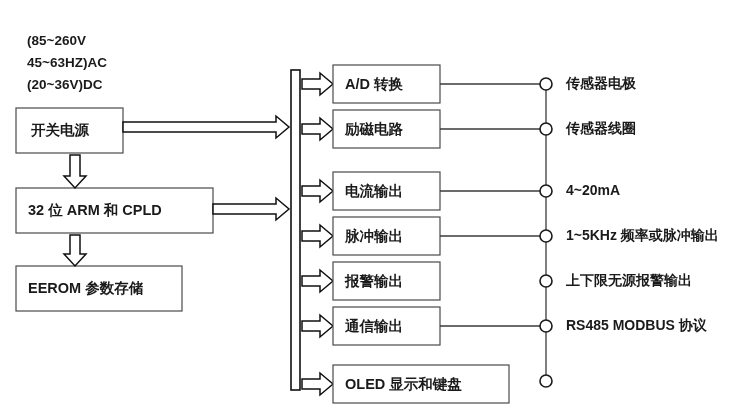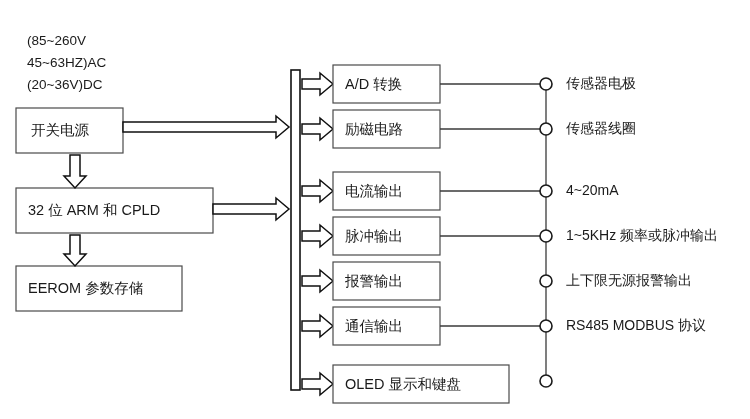--- a/index.html
+++ b/index.html
@@ -11,20 +11,21 @@
     width: 750px;
     height: 419px;
     font-family: "Liberation Sans", sans-serif;
     color: #1a1a1a;
     overflow: hidden;
   }
   #diagram-root {
     position: relative;
     width: 643px;
     height: 419px;
+    font-weight: bold;
   }
   svg#flow-svg {
     position: absolute;
     left: 0;
     top: 0;
     width: 750px;
     height: 419px;
     display: block;
   }
   .box-rect {

